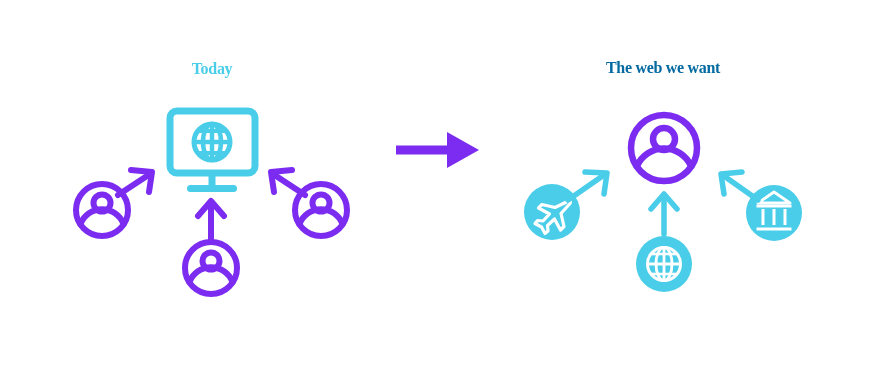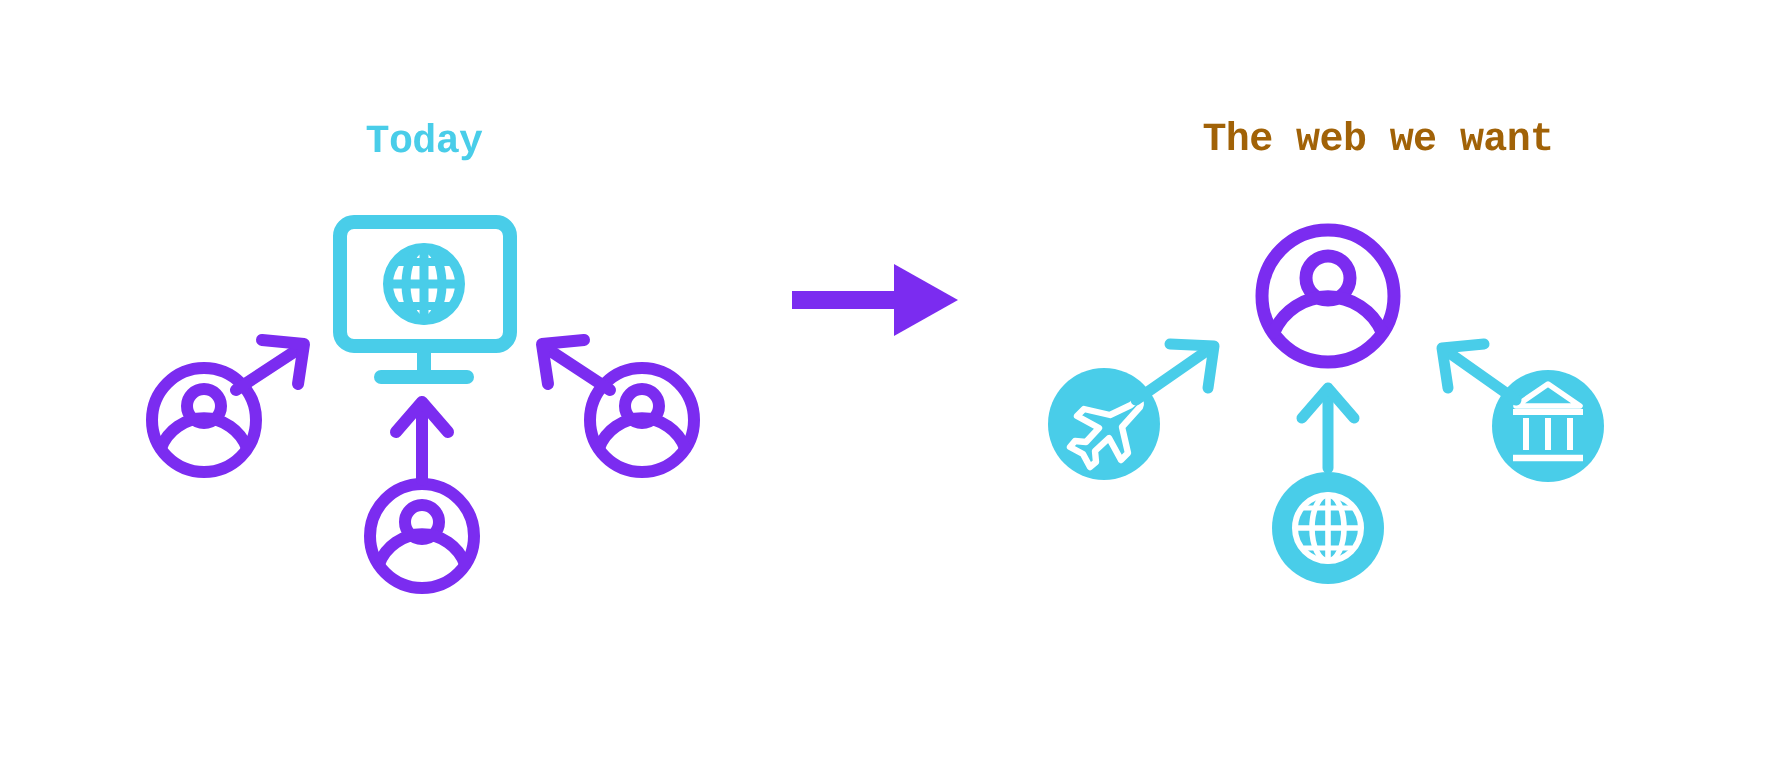--- a/index.html
+++ b/index.html
@@ -13,38 +13,38 @@
   }
   #canvas {
     position: relative;
     width: 884px;
     height: 379px;
     background: #ffffff;
     overflow: hidden;
   }
   .panel-title {
     position: absolute;
-    font-family: Liberation Mono, monospace;
+    font-family: Liberation Serif, serif;
     font-weight: bold;
-    font-size: 20px;
+    font-size: 16px;
     letter-spacing: -0.3px;
     white-space: nowrap;
     text-align: center;
     transform: translateX(-50%);
     user-select: none;
   }
   #title-today {
     left: 212px;
     top: 60px;
     color: #49CDE9;
   }
   #title-web-we-want {
-    left: 689px;
+    left: 663px;
     top: 59px;
-    color: #a16207;
+    color: #0369a1;
   }
   .diagram-svg {
     position: absolute;
     left: 0;
     top: 0;
   }
 </style>
 </head>
 <body>
 

